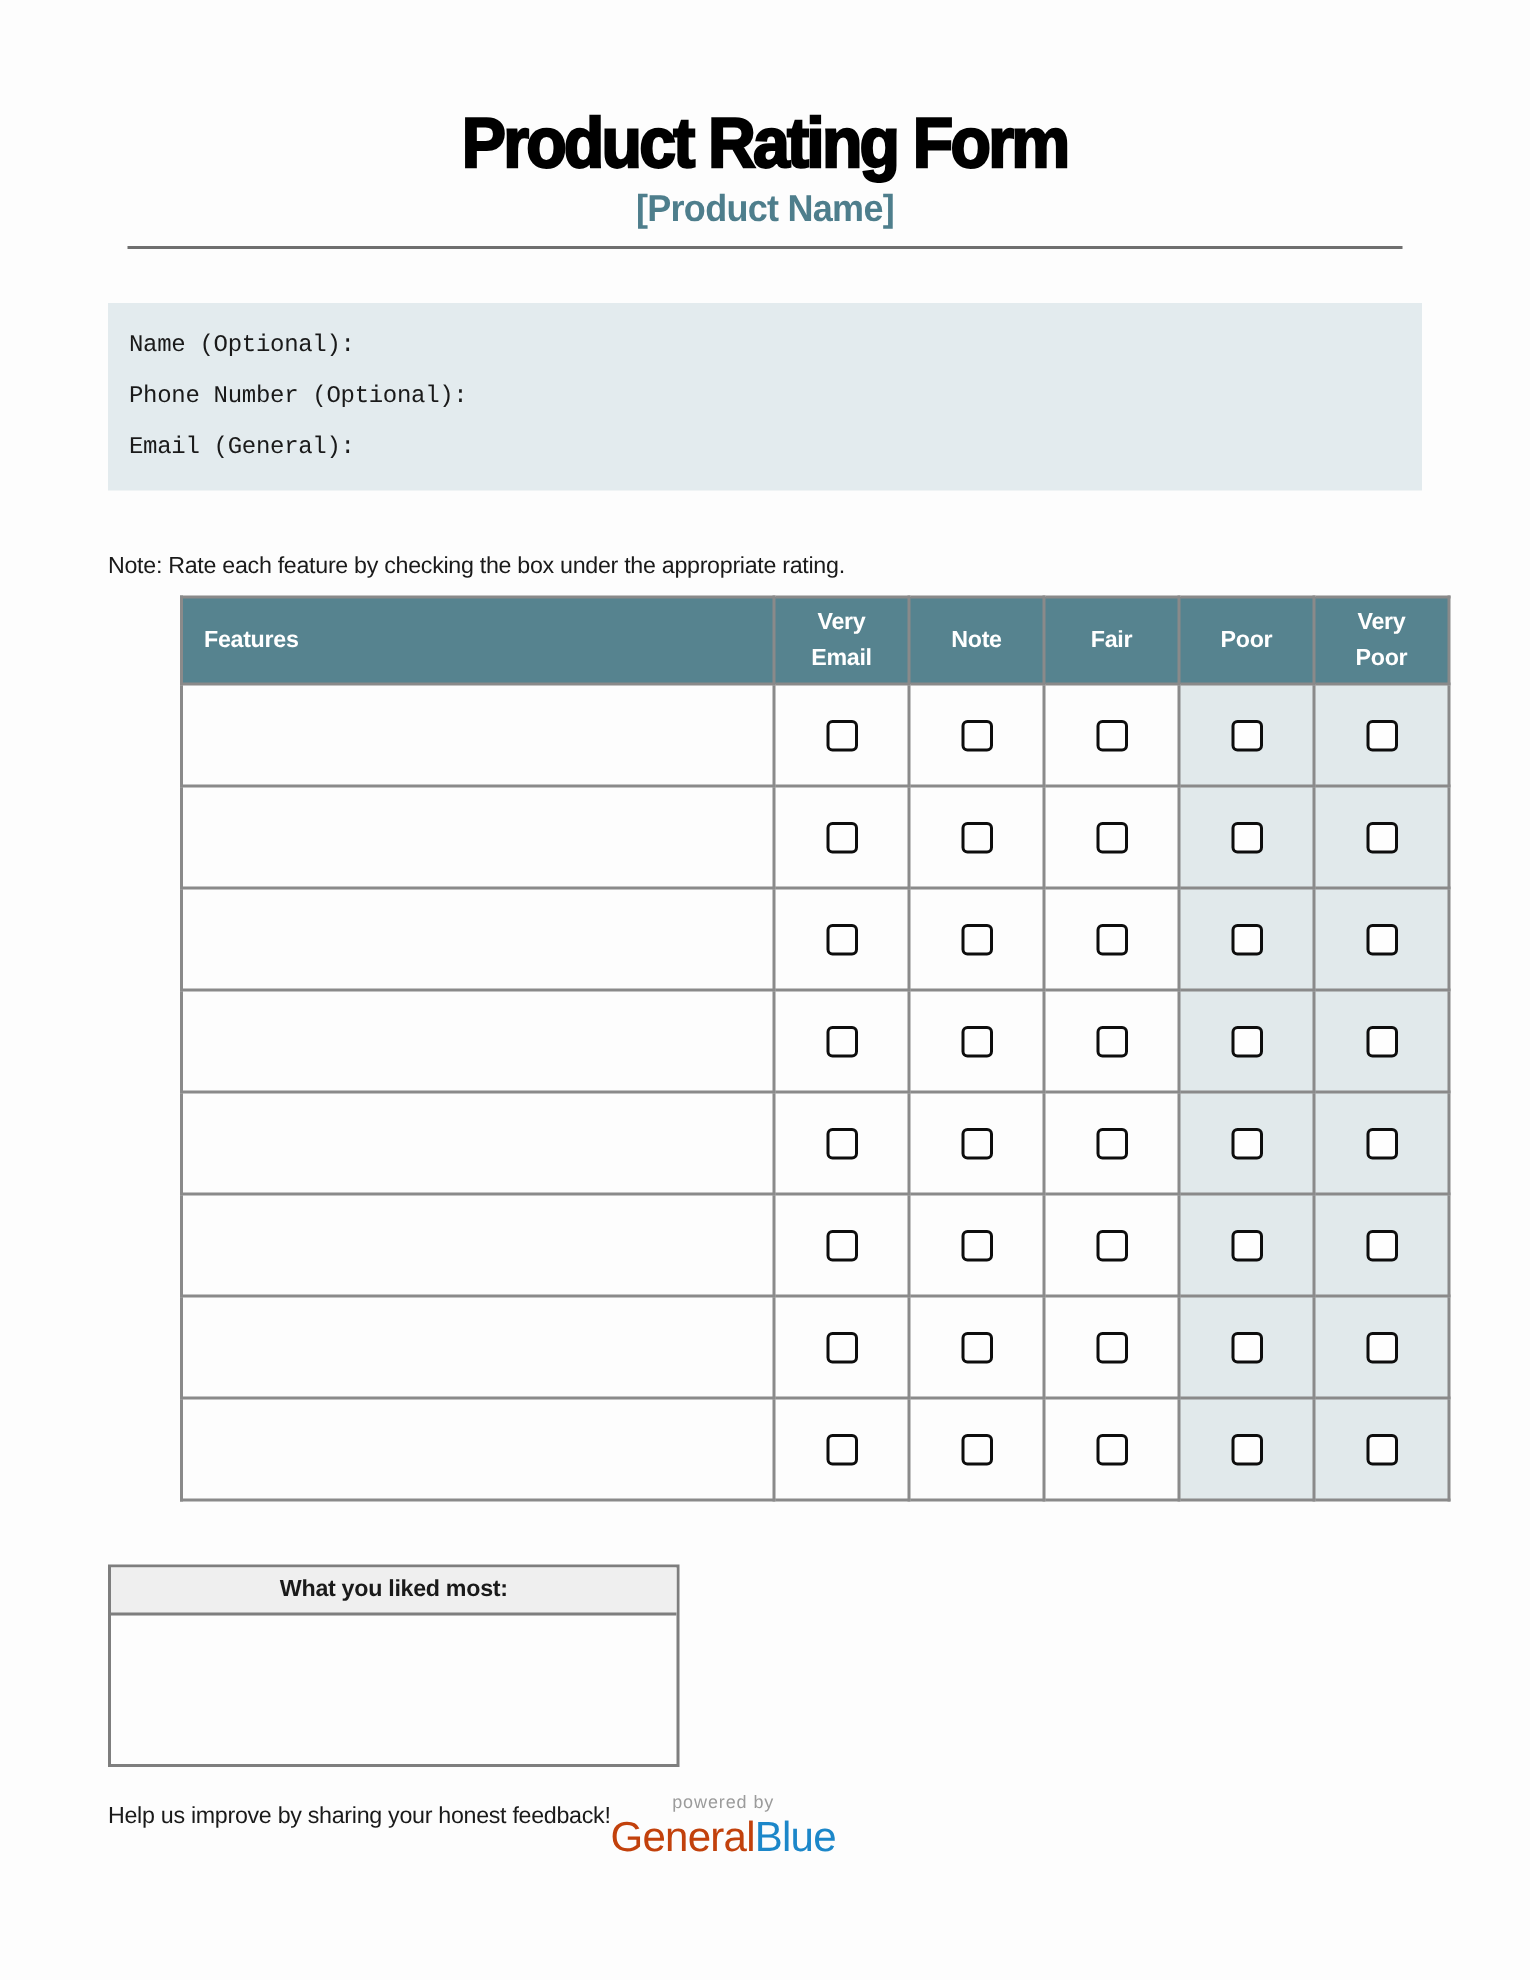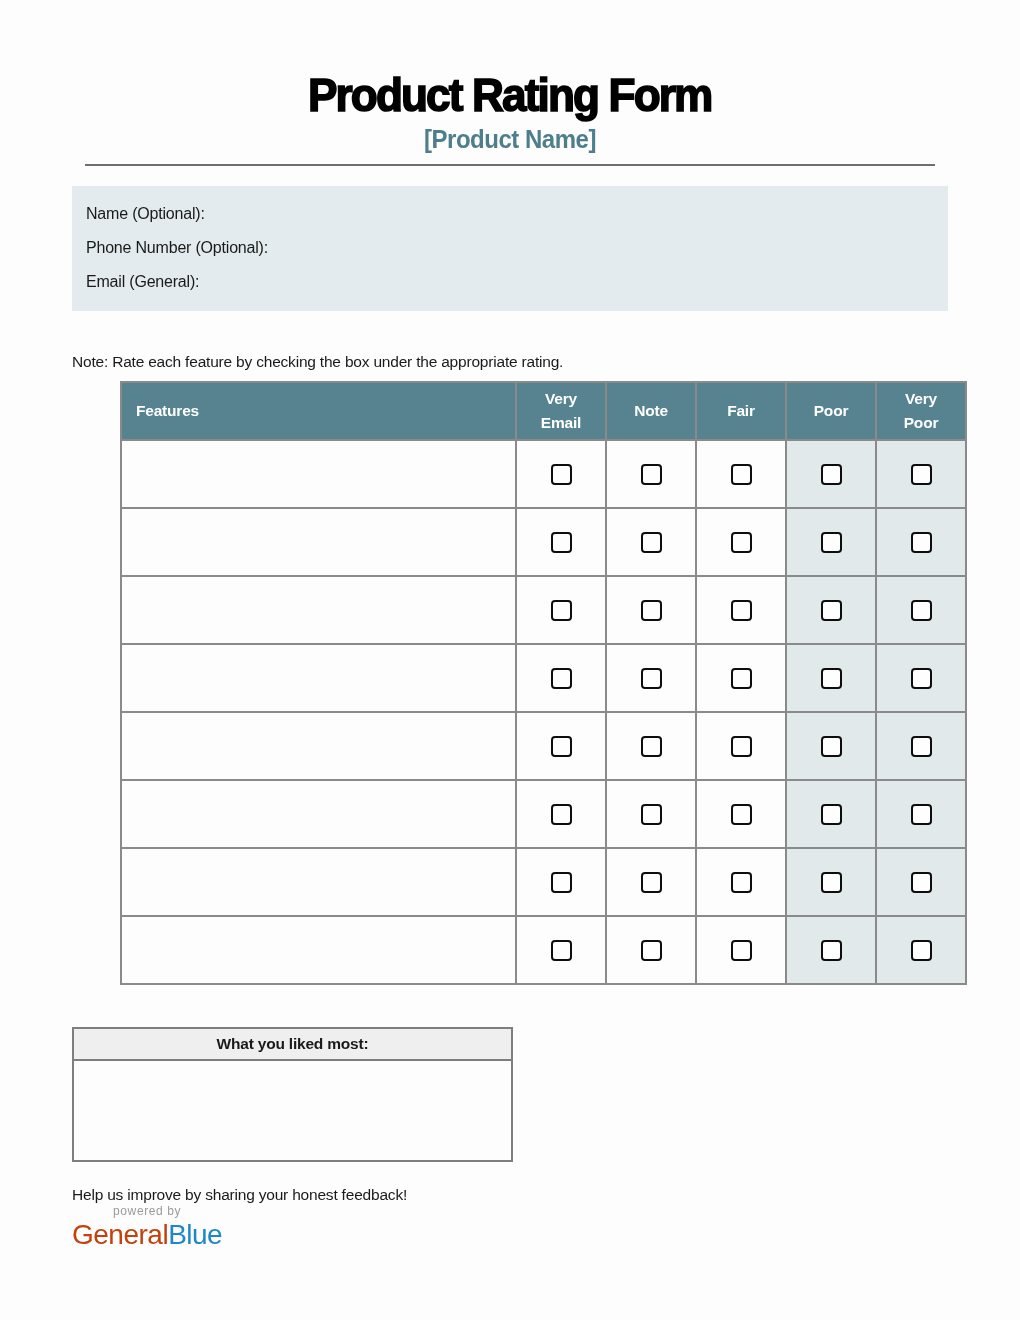--- a/index.html
+++ b/index.html
@@ -36,22 +36,23 @@
     color:var(--subtitle-teal);
     display:block;transform:scaleX(.96);transform-origin:center;
   }
   .title-rule{
     border:none;border-top:2.5px solid #6F6F6F;
     margin:10px 85px 0 85px;
   }
 
   
   .contact-box{
-    margin:20px 0 0 0;background:var(--infobox);
+    margin:36px 0 0 0;background:var(--infobox);
     padding:11px 14px 12px 14px;
+    font-family:Liberation Mono, monospace;
   }
   .contact-row{line-height:34px;font-size:16px;}
   .contact-label{letter-spacing:-0.2px;}
   .contact-value{display:inline-block;min-width:300px;min-height:18px;vertical-align:middle;}
 
   
   .note{margin:42px 0 10px 0;font-size:15.5px;letter-spacing:-0.2px;}
 
   
   table.ratings{
@@ -74,32 +75,32 @@
     display:inline-block;width:21px;height:21px;
     border:2.6px solid #0D0D0D;border-radius:4px;background:#FEFEFE;
     vertical-align:middle;cursor:pointer;
   }
 
   
   .comments-row{
     margin-top:42px;display:flex;justify-content:space-between;
   }
   .comment-box{
-    width:441px;border:2.5px solid #7E7E7E;background:#fdfdfd;
+    width:381px;border:2.5px solid #7E7E7E;background:#fdfdfd;
   }
   .comment-header{
     background:var(--comment-header);border-bottom:2.5px solid #7E7E7E;
     text-align:center;font-weight:700;font-size:15.5px;
     padding:6px 4px;letter-spacing:-0.2px;
   }
   .comment-body{height:99px;padding:6px 8px;font-size:15px;cursor:text;}
 
   
   .footer{
-    margin-top:16px;display:flex;justify-content:space-between;align-items:flex-start;flex-direction:column;
+    margin-top:16px;display:flex;align-items:flex-start;
   }
   .footer-msg{font-size:15.5px;letter-spacing:-0.2px;padding-top:8px;}
   .brand-block{text-align:center;padding-right:36px;}
   .powered-by{
     font-size:12px;color:var(--powered-gray);letter-spacing:0.6px;line-height:1.2;
   }
   .brand-name{font-size:28px;letter-spacing:-0.5px;line-height:1.15;}
   .brand-general{color:#c2410c;}
   .brand-blue{color:var(--brand-blue);}
 </style>

